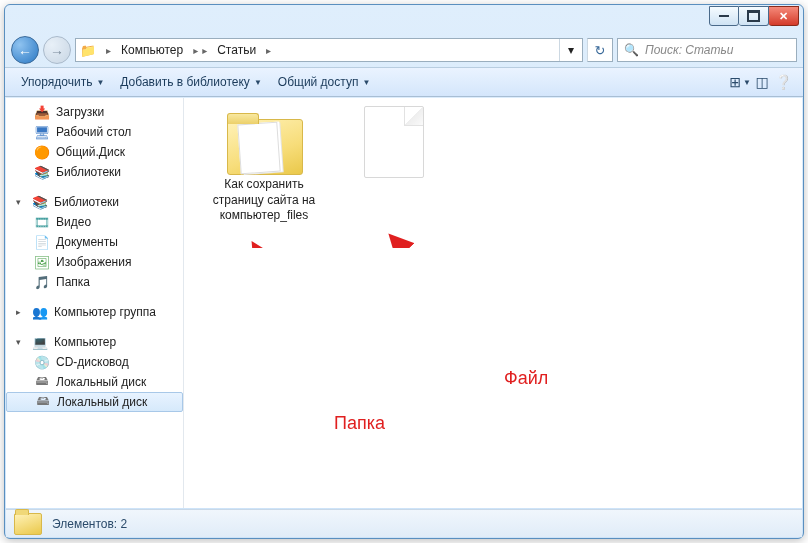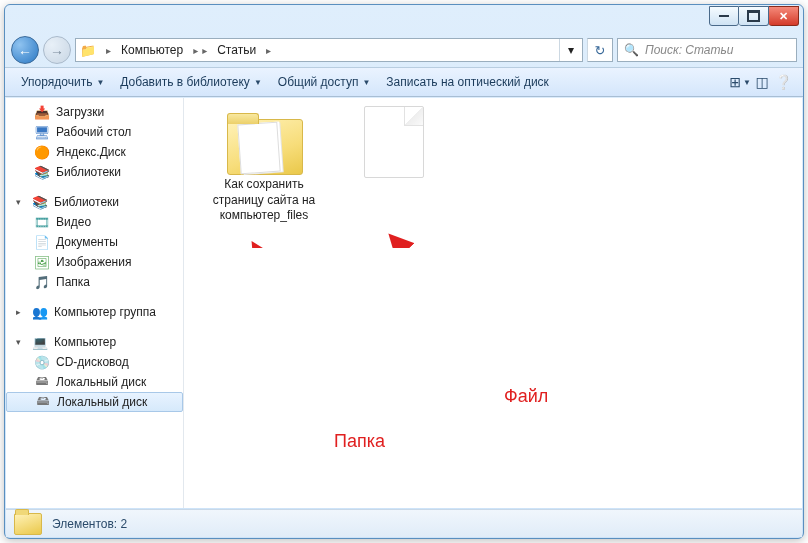--- a/index.html
+++ b/index.html
@@ -125,21 +125,21 @@
     border: 1px solid #d8d8d8; border-radius: 2px;
   }
   .file-lg::before {
     content: ""; position: absolute; right: 0; top: 0; width: 18px; height: 18px;
     background: linear-gradient(135deg, transparent 48%, #eee 50%, #fafafa 100%);
     border-left: 1px solid #e2e2e2; border-bottom: 1px solid #e2e2e2;
   }
 
   
   .anno-svg { position: absolute; inset: 0; pointer-events: none; }
-  .anno-label { position: absolute; color: #e02020; font-size: 18px; font-family: Arial, sans-serif; pointer-events: none; margin-top: 18px; }
+  .anno-label { position: absolute; color: #e02020; font-size: 18px; font-family: Arial, sans-serif; pointer-events: none; }
 
   
   .statusbar {
     position: absolute; left: 1px; right: 1px; bottom: 1px; height: 28px;
     background: linear-gradient(#f0f6fc, #e0ecf8); border-top: 1px solid #c8d8e8;
     display: flex; align-items: center; padding: 0 8px; gap: 10px; font-size: 12px; color: #2a4a6a;
   }
   .folder-sm {
     width: 28px; height: 22px; position: relative;
     background: linear-gradient(160deg, #fff2b8, #eac84a); border: 1px solid #d8b84a; border-radius: 2px;
@@ -206,23 +206,20 @@
       <span class="dd">▼</span>
     </div>
     <div class="tbtn">
       <span>Добавить в библиотеку</span>
       <span class="dd">▼</span>
     </div>
     <div class="tbtn">
       <span>Общий доступ</span>
       <span class="dd">▼</span>
     </div>
-    <div class="tbtn">
-      <span>Записать на оптический диск</span>
-    </div>
     <div class="tool-spacer"></div>
     <div class="ticon">
       <span>⊞</span>
       <span class="dd" style="font-size:8px;margin-left:2px;">▼</span>
     </div>
     <div class="ticon">
       <span>◫</span>
     </div>
     <div class="ticon c-blue">
       <span>❔</span>
@@ -235,21 +232,21 @@
       <div class="tree-item">
         <span class="ticon-s c-orange">📥</span>
         <span>Загрузки</span>
       </div>
       <div class="tree-item">
         <span class="ticon-s c-blue">🖥</span>
         <span>Рабочий стол</span>
       </div>
       <div class="tree-item">
         <span class="ticon-s c-orange">🟠</span>
-        <span>Яндекс.Диск</span>
+        <span>Общий.Диск</span>
       </div>
       <div class="tree-item">
         <span class="ticon-s c-blue">📚</span>
         <span>Библиотеки</span>
       </div>
 
       <div class="tree-gap"></div>
 
       <div class="tree-header">
         <span class="expander">▾</span>

